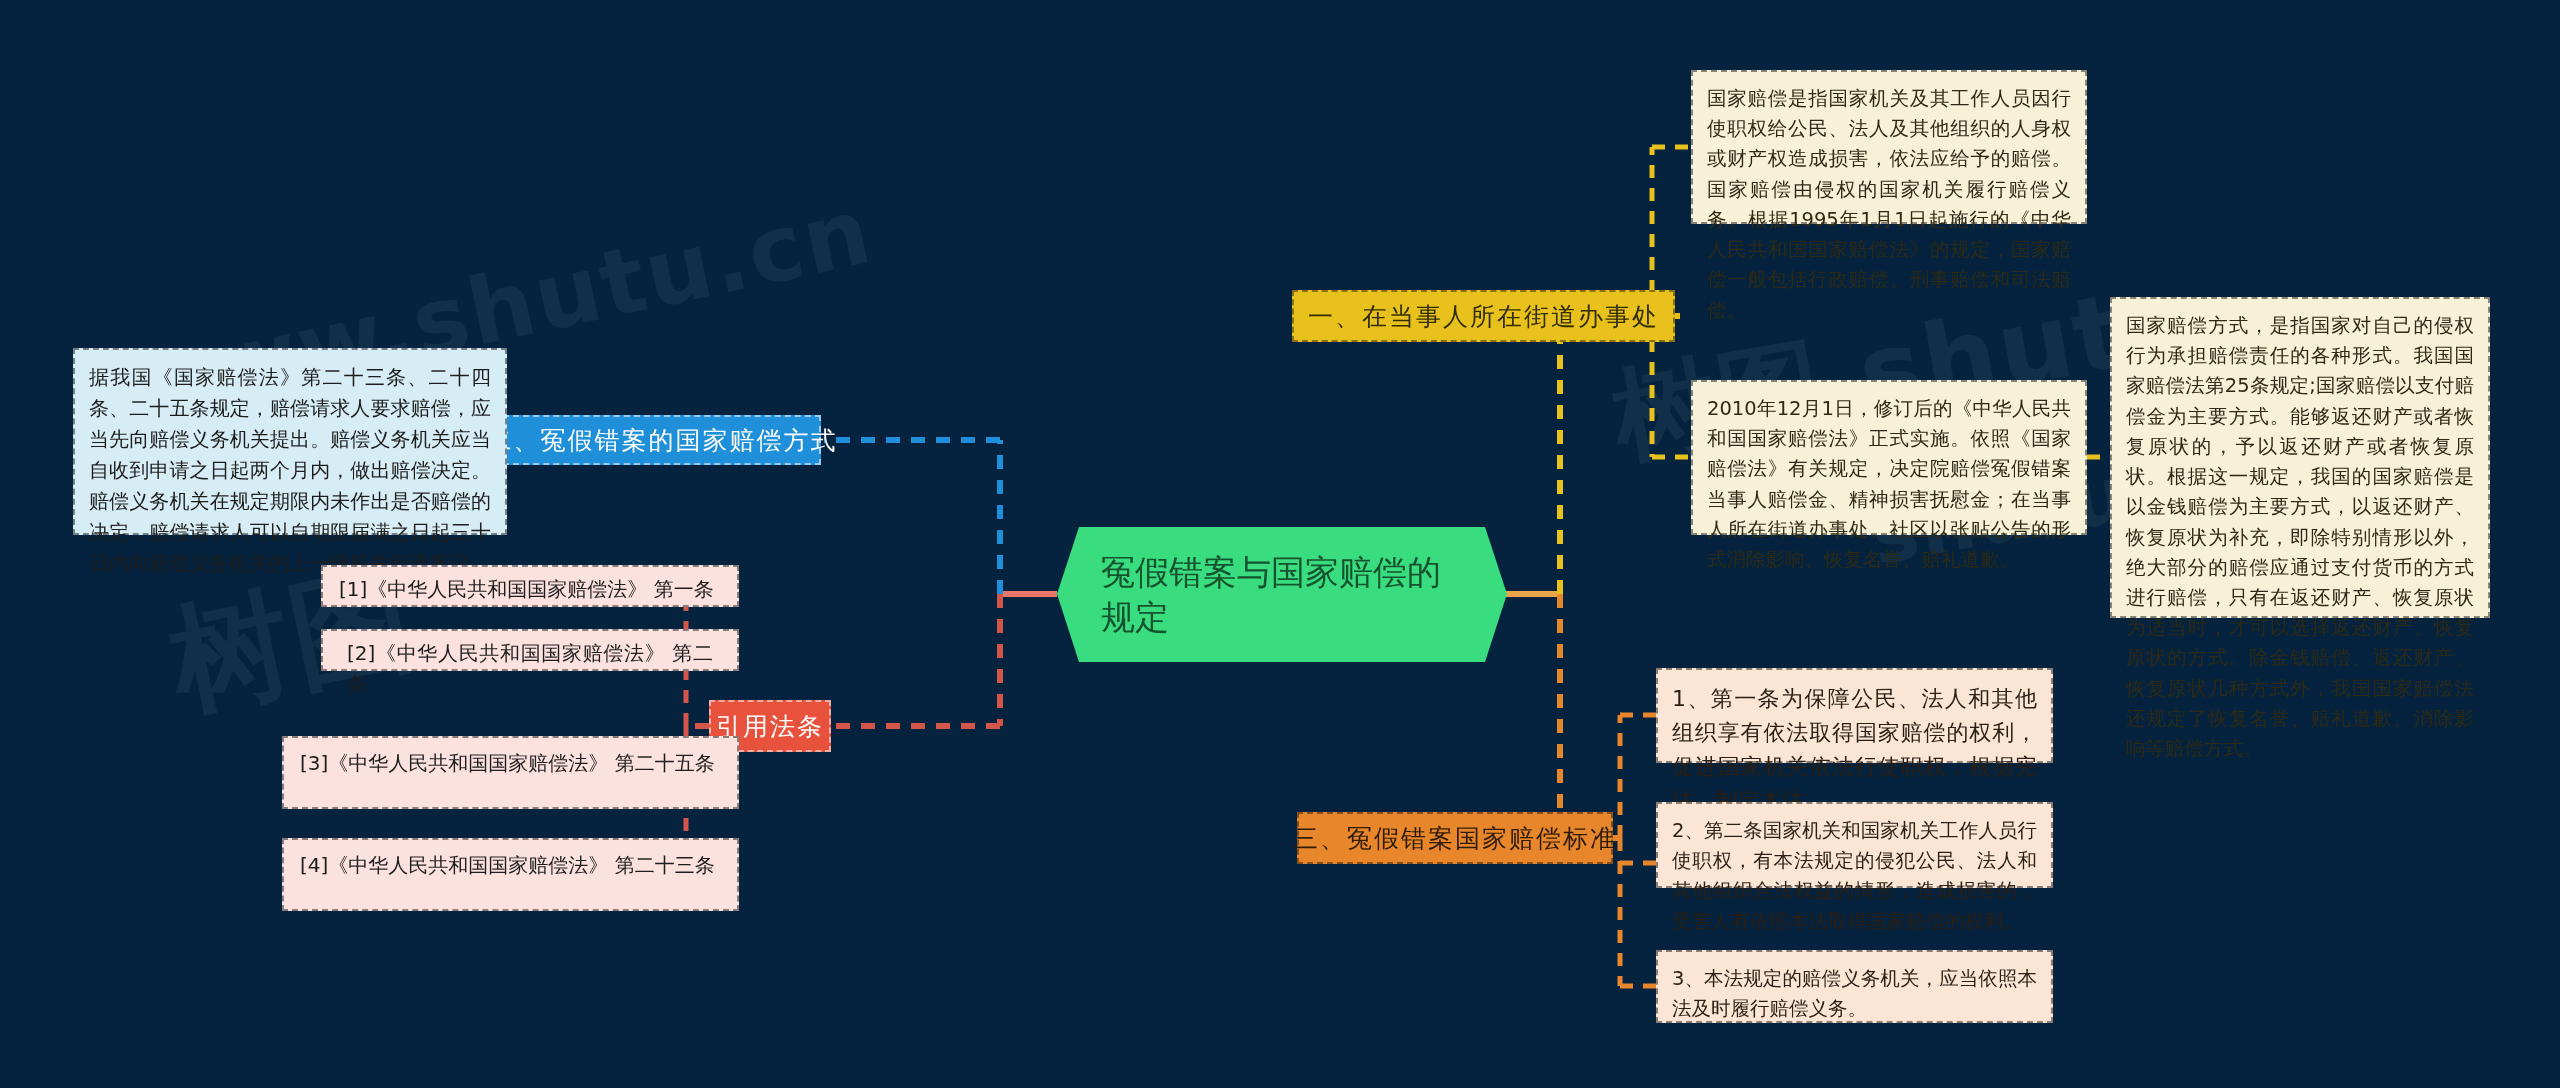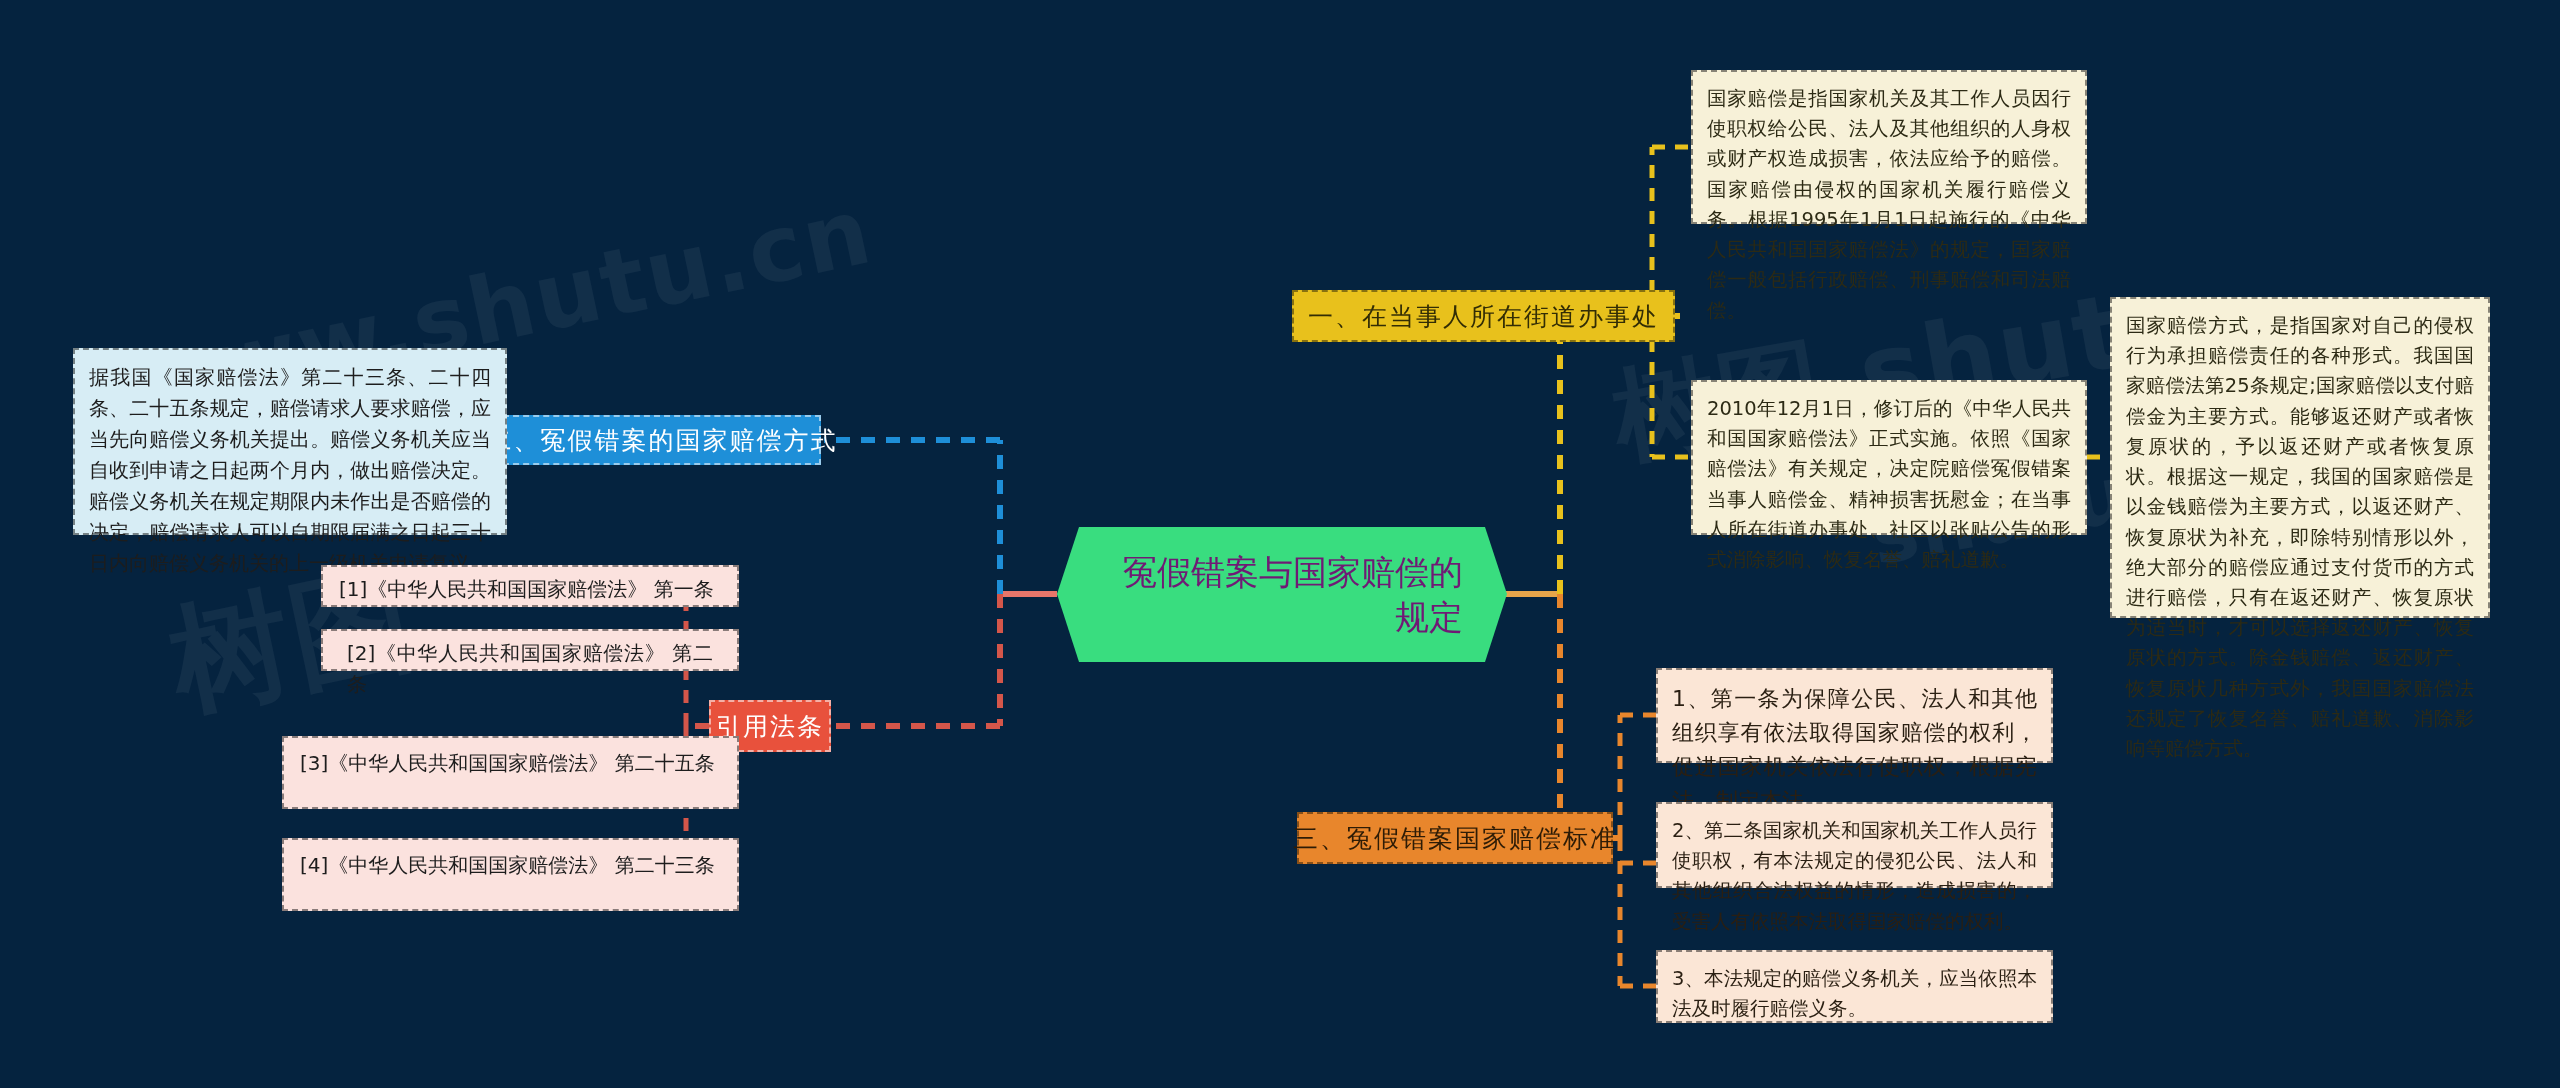--- a/index.html
+++ b/index.html
@@ -22,22 +22,22 @@
 
   svg.links{position:absolute;left:0;top:0;width:2560px;height:1088px;pointer-events:none;}
 
   .node{position:absolute;box-sizing:border-box;}
 
   
   .central{
     left:1057px;top:527px;width:450px;height:135px;
     background:#39dd7f;
     clip-path:polygon(22px 0,428px 0,450px 67px,428px 135px,22px 135px,0 67px);
-    display:flex;align-items:center;justify-content:center;text-align:right;
-    color:#701a75;font-size:34px;line-height:1.3;padding:0 44px;
+    display:flex;align-items:center;justify-content:center;text-align:left;
+    color:#14532d;font-size:34px;line-height:1.3;padding:0 44px;
     font-family:"DejaVu Sans","Liberation Sans",sans-serif;
   }
 
   
   .pill{
     display:flex;align-items:center;justify-content:center;
     color:#ffffff;font-size:25px;letter-spacing:2px;white-space:nowrap;
     border:2px dashed rgba(255,255,255,0.55);
     padding:6px 14px;
   }

